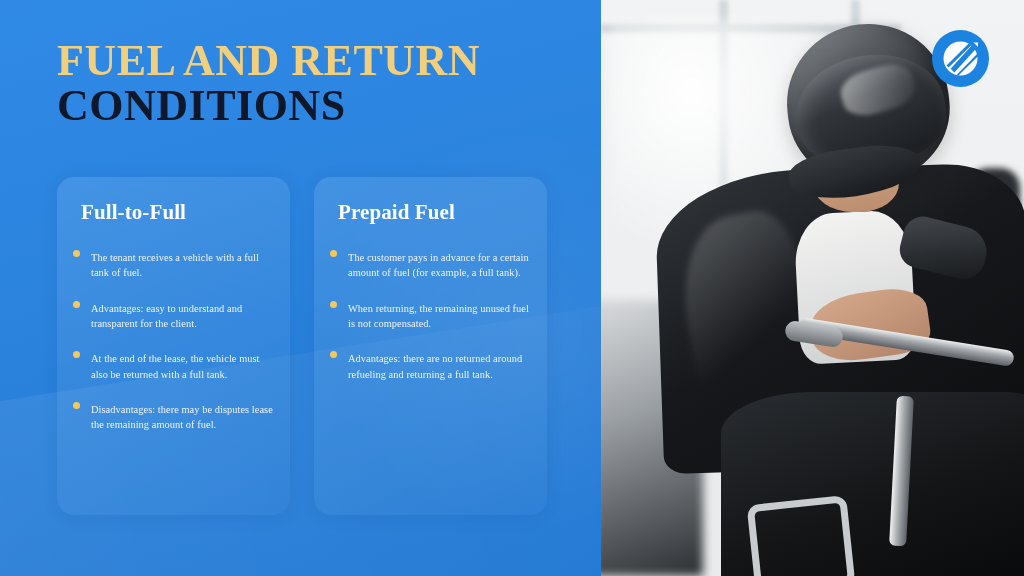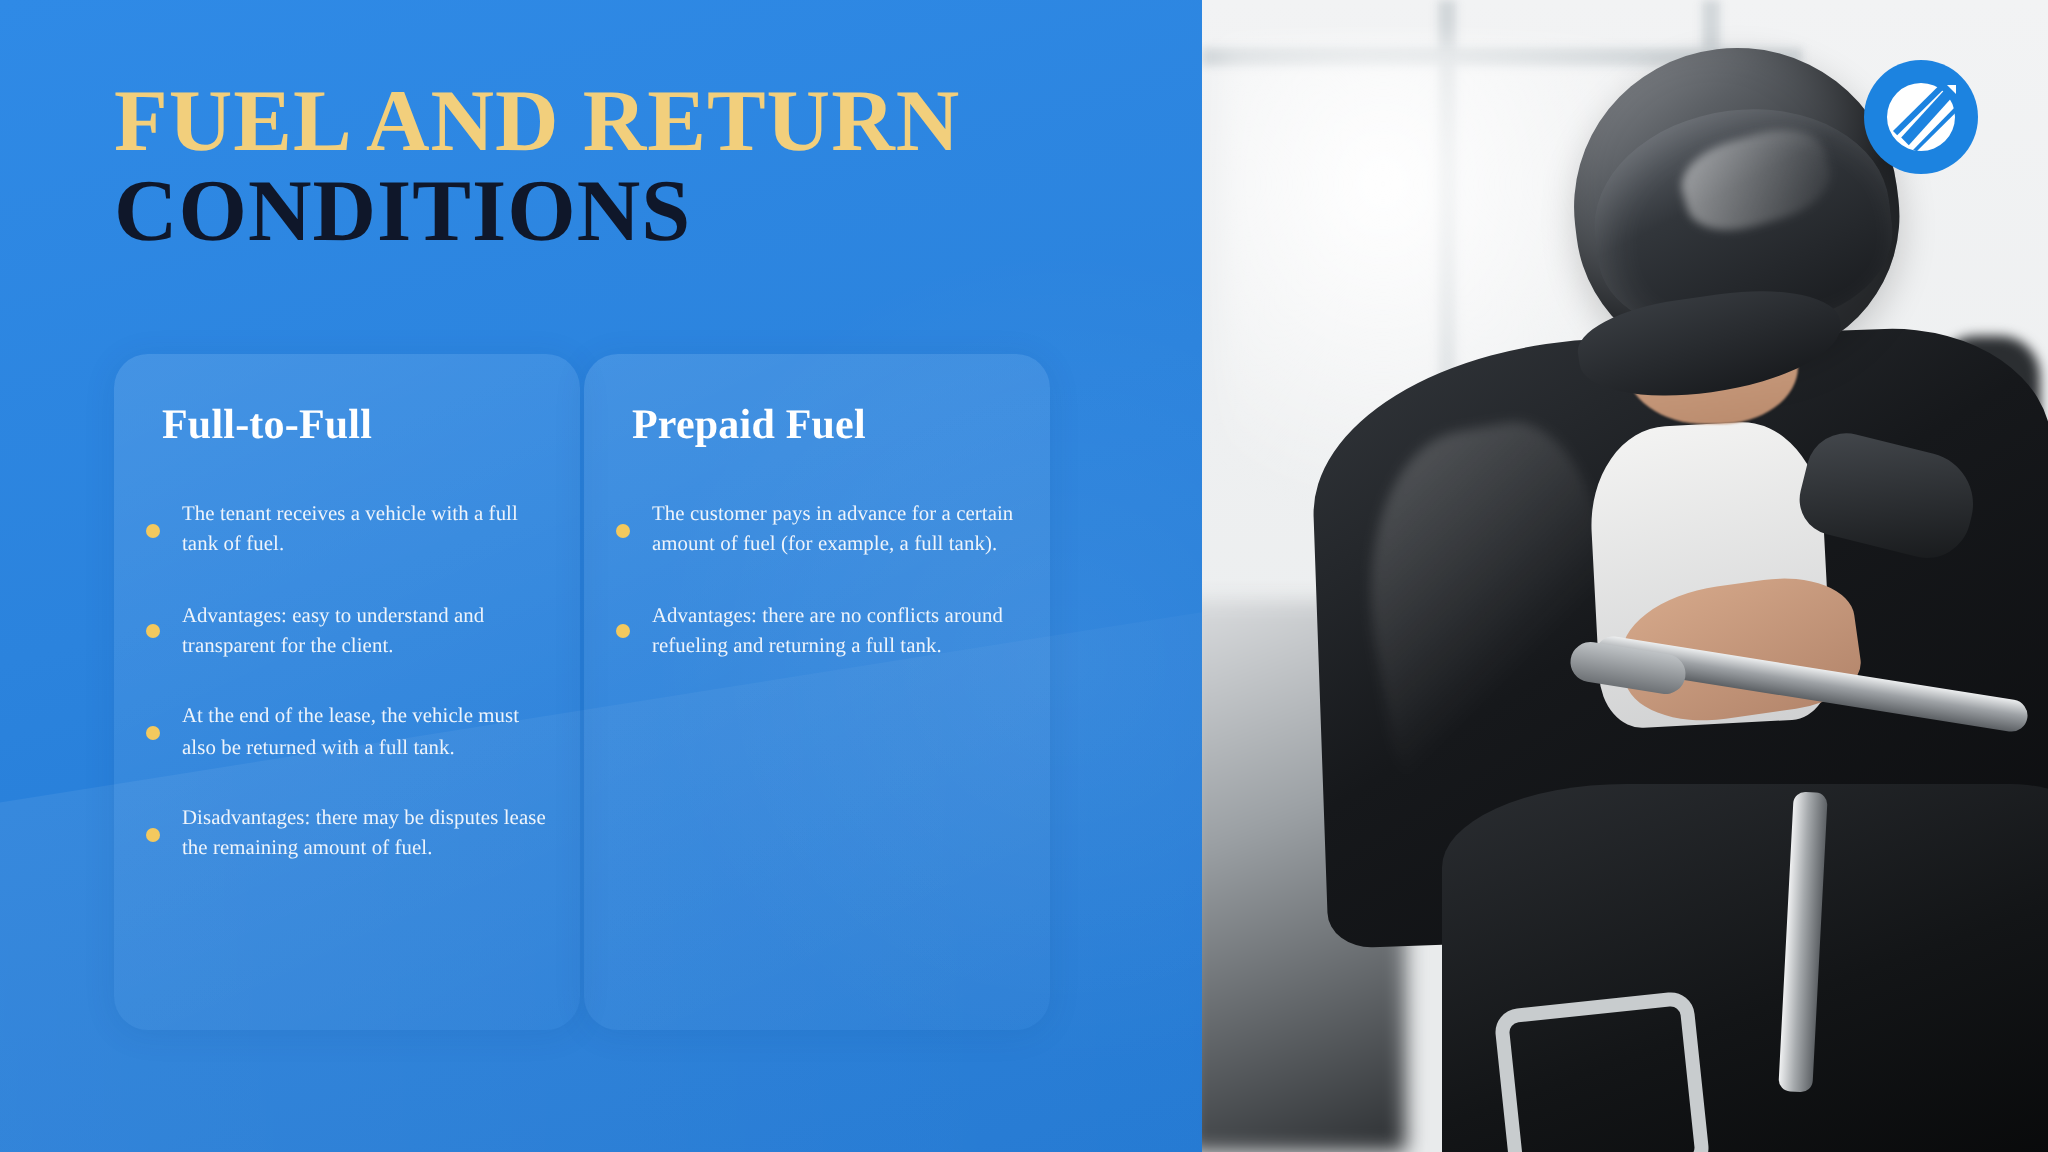--- a/index.html
+++ b/index.html
@@ -66,21 +66,21 @@
   .title-line-1 { color: #f2cf7c; }
   .title-line-2 { color: #0f172a; }
 
   
   .cards {
     position: absolute;
     left: 57px;
     top: 177px;
     width: 495px;
     display: flex;
-    gap: 2px;
+    gap: 24px;
   }
   .card {
     width: 233px;
     border-radius: 17px;
     background: linear-gradient(155deg, rgba(255,255,255,0.115) 0%, rgba(255,255,255,0.055) 55%, rgba(255,255,255,0.02) 100%);
     box-shadow: 0 2px 16px rgba(10,60,120,0.10);
     padding: 22px 16px 20px 16px;
     box-sizing: border-box;
   }
   .card-1 { min-height: 338px; }
@@ -95,21 +95,21 @@
     line-height: 1.1;
   }
 
   .bullet-list {
     list-style: none;
     margin: 0;
     padding: 0;
   }
   .bullet-item {
     display: flex;
-    align-items: center;
+    align-items: flex-start;
     margin-bottom: 20px;
   }
   .bullet-item:last-child { margin-bottom: 0; }
   .bullet-dot {
     flex: 0 0 auto;
     width: 7px;
     height: 7px;
     border-radius: 50%;
     background: #f3c95e;
     margin-right: 11px;
@@ -361,21 +361,25 @@
 
     <div class="card card-2">
       <div class="card-title">Prepaid Fuel</div>
       <ul class="bullet-list">
         <li class="bullet-item">
           <span class="bullet-dot"></span>
           <span class="bullet-text">The customer pays in advance for a certain amount of fuel (for example, a full tank).</span>
         </li>
         <li class="bullet-item">
           <span class="bullet-dot"></span>
-          <span class="bullet-text">Advantages: there are no conflicts around refueling and returning a full tank.</span>
+          <span class="bullet-text">When returning, the remaining unused fuel is not compensated.</span>
+        </li>
+        <li class="bullet-item">
+          <span class="bullet-dot"></span>
+          <span class="bullet-text">Advantages: there are no returned around refueling and returning a full tank.</span>
         </li>
       </ul>
     </div>
 
   </div>
 
   <div class="photo">
     <div class="ph-window"></div>
     <div class="ph-mullion-v" style="left:118px;"></div>
     <div class="ph-mullion-v" style="left:250px;"></div>

